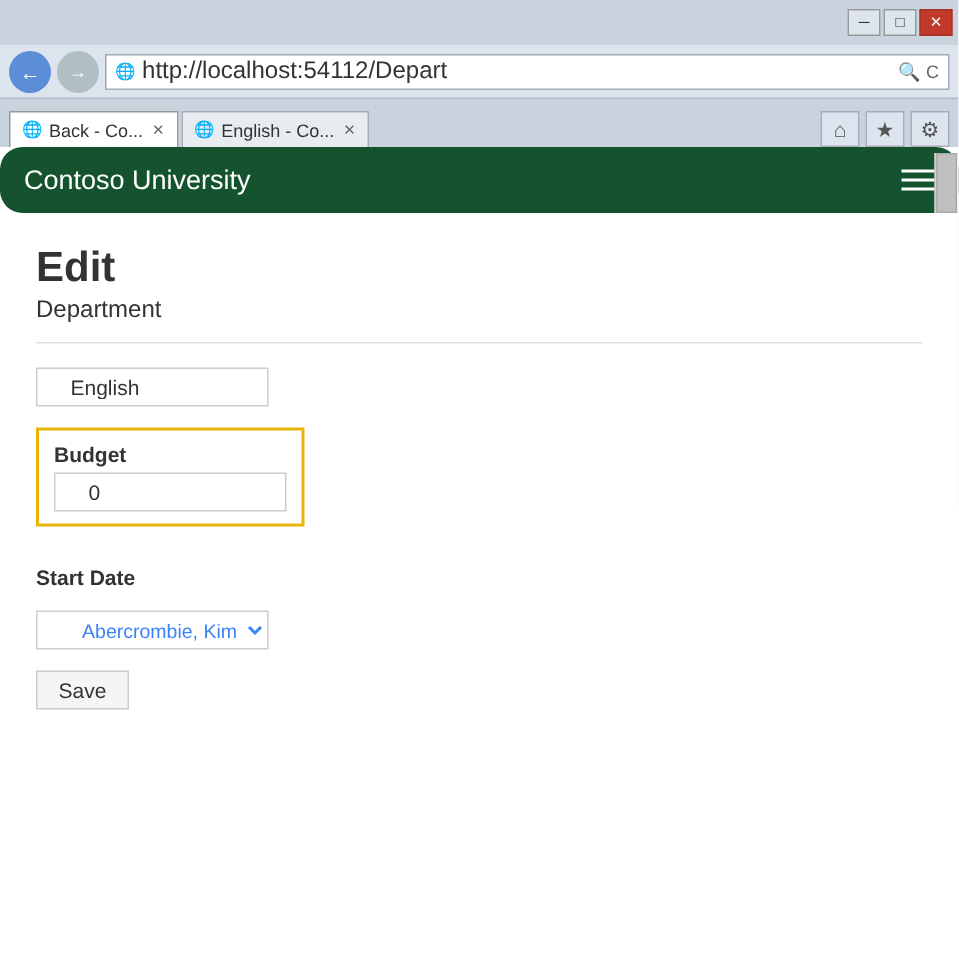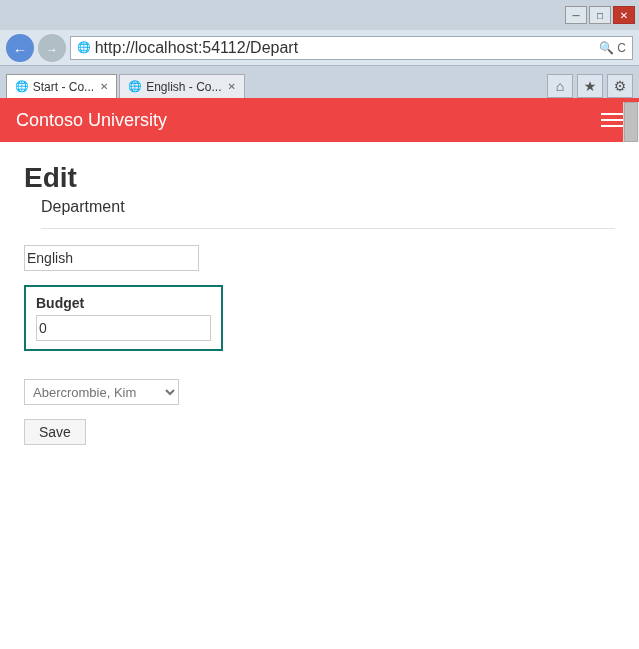--- a/index.html
+++ b/index.html
@@ -142,26 +142,27 @@
       display: flex;
       align-items: center;
       justify-content: center;
       font-size: 14px;
       cursor: pointer;
       color: #555;
     }
 
     
     .app-navbar {
-      background: #ef4444;
+      background: #14532d;
       color: #fff;
       height: 44px;
       display: flex;
       align-items: center;
       padding: 0 16px;
+      border-radius: 15px;
     }
     .app-title {
       font-size: 18px;
       color: #fff;
       font-weight: normal;
       flex: 1;
     }
     .hamburger {
       display: flex;
       flex-direction: column;
@@ -206,60 +207,60 @@
       font-weight: 700;
       color: #333;
       margin-bottom: 4px;
     }
     .page-subtitle {
       font-size: 16px;
       color: #333;
       border-bottom: 1px solid #e0e0e0;
       padding-bottom: 12px;
       margin-bottom: 16px;
-      margin-left: 17px;
     }
 
     .form-group {
       margin-bottom: 14px;
     }
     .form-label {
       display: block;
       font-weight: bold;
       font-size: 14px;
       color: #333;
       margin-bottom: 4px;
     }
     .form-input {
-      width: 175px;
+      width: 155px;
       height: 26px;
       border: 1px solid #ccc;
-      padding: 2px 2px;
+      padding: 2px 22px;
       font-size: 14px;
       color: #333;
     }
 
     .budget-group {
-      border: 2px solid #0f766e;
+      border: 2px solid #eab308;
       padding: 8px 10px;
       display: inline-block;
-      margin-bottom: 14px;
+      margin-bottom: 26px;
     }
     .budget-group .form-label {
       margin-bottom: 4px;
     }
 
     .form-select {
       width: 155px;
       height: 26px;
       border: 1px solid #ccc;
       padding: 2px 4px;
       font-size: 13px;
-      color: #737373;
-      background: #fff;
+      color: #3b82f6;
+      background: #fff;
+      text-align: right;
     }
 
     .save-btn {
       border: 1px solid #ccc;
       background: #f5f5f5;
       padding: 4px 14px;
       font-size: 14px;
       cursor: pointer;
       color: #333;
       margin-bottom: 4px;
@@ -297,21 +298,21 @@
     <div class="url-bar">
       <span class="url-icon">🌐</span>
       <span class="url-text">http://localhost:54112/Depart</span>
       <span class="url-actions">🔍 C</span>
     </div>
   </div>
 
   <div class="tabs-bar">
     <div class="tab active">
       <span class="tab-icon">🌐</span>
-      <span>Start - Co...</span>
+      <span>Back - Co...</span>
       <span class="tab-close">✕</span>
     </div>
     <div class="tab">
       <span class="tab-icon">🌐</span>
       <span>English - Co...</span>
       <span class="tab-close">✕</span>
     </div>
     <div class="toolbar-right">
       <div class="browser-action-btn">⌂</div>
       <div class="browser-action-btn">★</div>
@@ -342,20 +343,21 @@
     </div>
 
     
     <div class="budget-group">
       <label class="form-label">Budget</label>
       <input type="text" class="form-input" value="0" style="">
     </div>
 
     
     <div class="form-group">
+      <label class="form-label">Start Date</label>
     </div>
 
     
     <div class="form-group">
       <select class="form-select">
         <option>Abercrombie, Kim</option>
       </select>
     </div>
 
     

